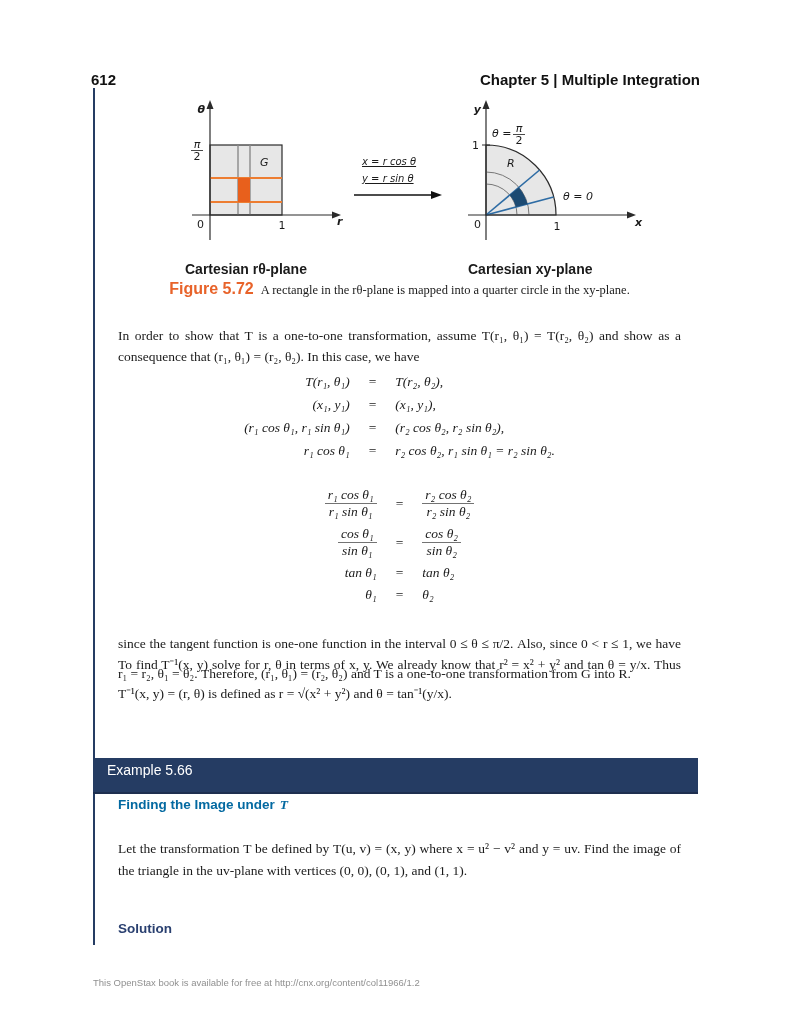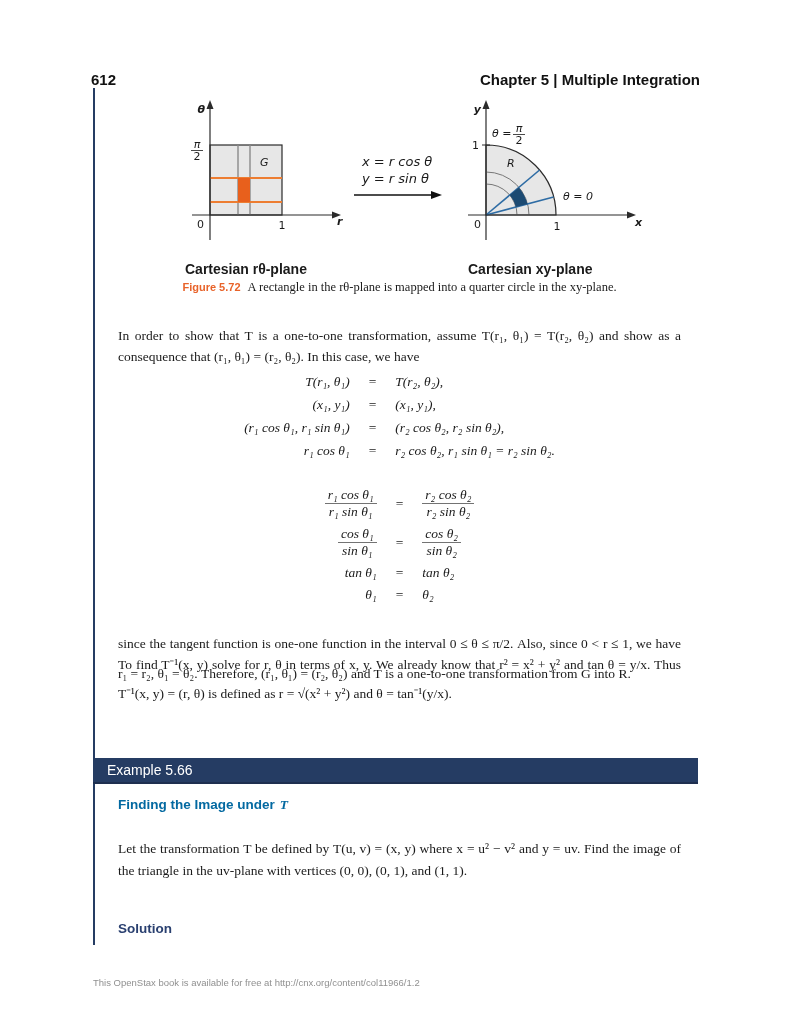--- a/index.html
+++ b/index.html
@@ -14,53 +14,53 @@
   #chap  { right:91px; }
   .leftrule { position:absolute; left:93px; top:88px; width:2px; height:857px; background:#253c63; }
 
   .figsvg { position:absolute; }
   #figL { left:148px; top:95px; }
   #figR { left:455px; top:95px; }
   .svgtxt { font-family:"DejaVu Sans",sans-serif; font-size:11px; fill:#1a1a1a; }
   .svgmath { font-style:italic; }
   .svgbold { font-weight:700; }
 
-  .mapeqs { position:absolute; left:362px; top:153px; font-size:13px; font-style:italic;
-            line-height:17px; color:#1a1a1a; font-family:"DejaVu Sans",sans-serif; }
+  .mapeqs { position:absolute; left:362px; top:153px; font-size:10px; font-style:italic;
+            line-height:17px; color:#1a1a1a; font-family:"DejaVu Sans",sans-serif;text-decoration:underline; }
   .maparrow { position:absolute; left:352px; top:188px; }
 
   .subcap { position:absolute; top:261px; width:170px; text-align:left;
             font-family:"Liberation Sans",sans-serif; font-size:14px; color:#1a1a1a;font-weight:bold; }
   #capL { left:185px; } #capR { left:468px; }
 
   .figcap { position:absolute; left:118px; top:280px; width:563px; text-align:center;
             font-size:12.5px; }
   .figcap .fignum { font-family:"Liberation Sans",sans-serif; font-weight:700;
-                    color:#e8632a; font-size:11px; margin-right:7px; }
+                    color:#e8632a; font-size:16px; margin-right:7px; }
 
   .para { position:absolute; left:118px; width:563px; font-size:13.5px;
           line-height:21px; text-align:justify; }
   #p1 { top:325px; }
   #pdiv { top:464px; text-align:left; }
   #p3 { top:629px; line-height:30px; }
   #p4 { top:650px; line-height:29px; }
 
   .eqblock { position:absolute; left:118px; width:563px; display:flex; justify-content:center; }
   #eqb1 { top:372px; }
   #eqb2 { top:487px; }
   .eqgrid { display:grid; grid-template-columns:auto auto auto; column-gap:19px;
             font-size:13.5px; font-style:italic; align-items:center; }
   #eqb1 .eqgrid { row-gap:4px; line-height:19px; }
   #eqb2 .eqgrid { row-gap:6px; }
   .lhs { text-align:right; } .rhs { text-align:left; } .eqs { text-align:center; font-style:normal; }
   .frac { display:inline-block; text-align:center; vertical-align:middle; }
   .frac .num, .frac .den { display:block; line-height:16px; padding:0 3px; }
   .frac .den { border-top:1px solid #737373; }
 
-  .banner { position:absolute; left:93px; top:758px; width:605px; height:26px;
+  .banner { position:absolute; left:93px; top:758px; width:605px; height:36px;
             background:#253c63; border-bottom:2px solid #1e2f4f;
             font-family:"Liberation Sans",sans-serif; color:#ffffff; font-size:14px;
             line-height:25px; padding-left:14px; }
   .extitle { position:absolute; left:118px; top:797px;
              font-family:"Liberation Sans",sans-serif; font-weight:700;
              font-size:13.5px; color:#0369a1; }
   .extitle .mathT { font-family:"Liberation Serif",serif; font-style:italic; margin-left:5px; }
   #exbody { top:838px; line-height:21.5px; }
   .solution { position:absolute; left:118px; top:897px;
               font-family:"Liberation Sans",sans-serif; font-weight:700;

